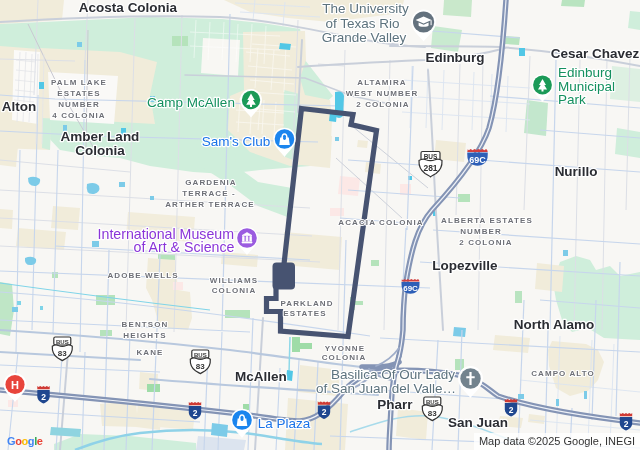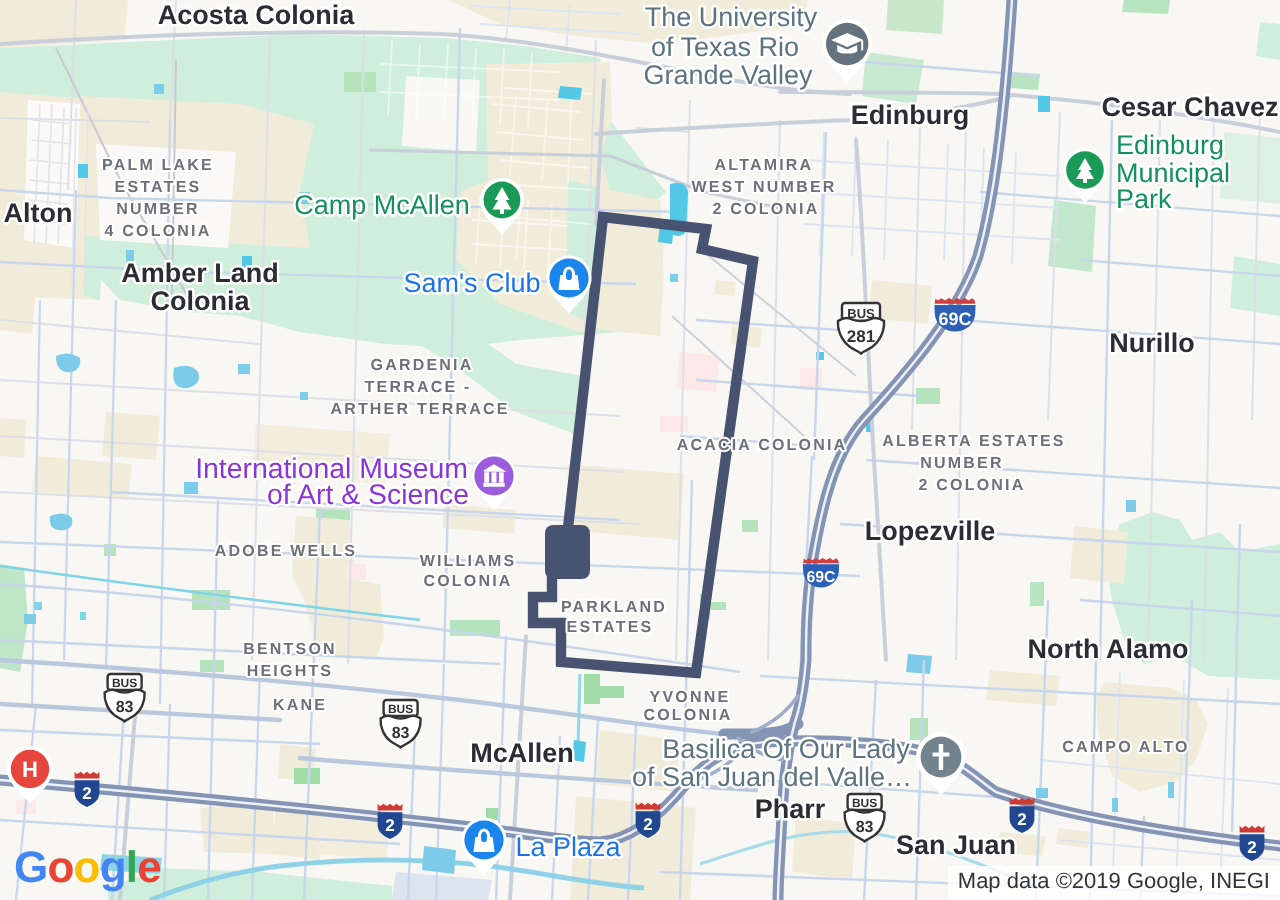--- a/index.html
+++ b/index.html
@@ -343,16 +343,16 @@
     <text class="pur" x="234" y="239" style="text-anchor:end">International Museum</text>
     <text class="pur" x="234.5" y="252" style="text-anchor:end">of Art &amp; Science</text>
     <text class="gry" x="365.5" y="13">The University</text>
     <text class="gry" x="362.5" y="28">of Texas Rio</text>
     <text class="gry" x="364" y="42">Grande Valley</text>
     <text class="gry" x="393" y="379">Basilica Of Our Lady</text>
     <text class="gry" x="386" y="393">of San Juan del Valle…</text>
   </g>
 </svg>
 
-<div style="position:absolute;right:0;bottom:0;background:rgba(255,255,255,0.8);color:#333;font-size:11px;padding:2px 5px 3px 5px;">Map data ©2019 Google, INEGI</div>
-
-<div style="position:absolute;left:7px;bottom:3px;font-size:22px;font-weight:bold;letter-spacing:-0.4px;"><span style="color:#4285F4">G</span><span style="color:#EA4335">o</span><span style="color:#FBBC05">o</span><span style="color:#4285F4">g</span><span style="color:#34A853">l</span><span style="color:#EA4335">e</span></div>
+<div style="position:absolute;right:0;bottom:0;background:rgba(255,255,255,0.8);color:#333;font-size:11px;padding:2px 5px 3px 5px;">Map data ©2025 Google, INEGI</div>
+
+<div style="position:absolute;left:7px;bottom:3px;font-size:11px;font-weight:bold;letter-spacing:-0.4px;"><span style="color:#4285F4">G</span><span style="color:#EA4335">o</span><span style="color:#FBBC05">o</span><span style="color:#4285F4">g</span><span style="color:#34A853">l</span><span style="color:#EA4335">e</span></div>
 </div>
 
 </body></html>

